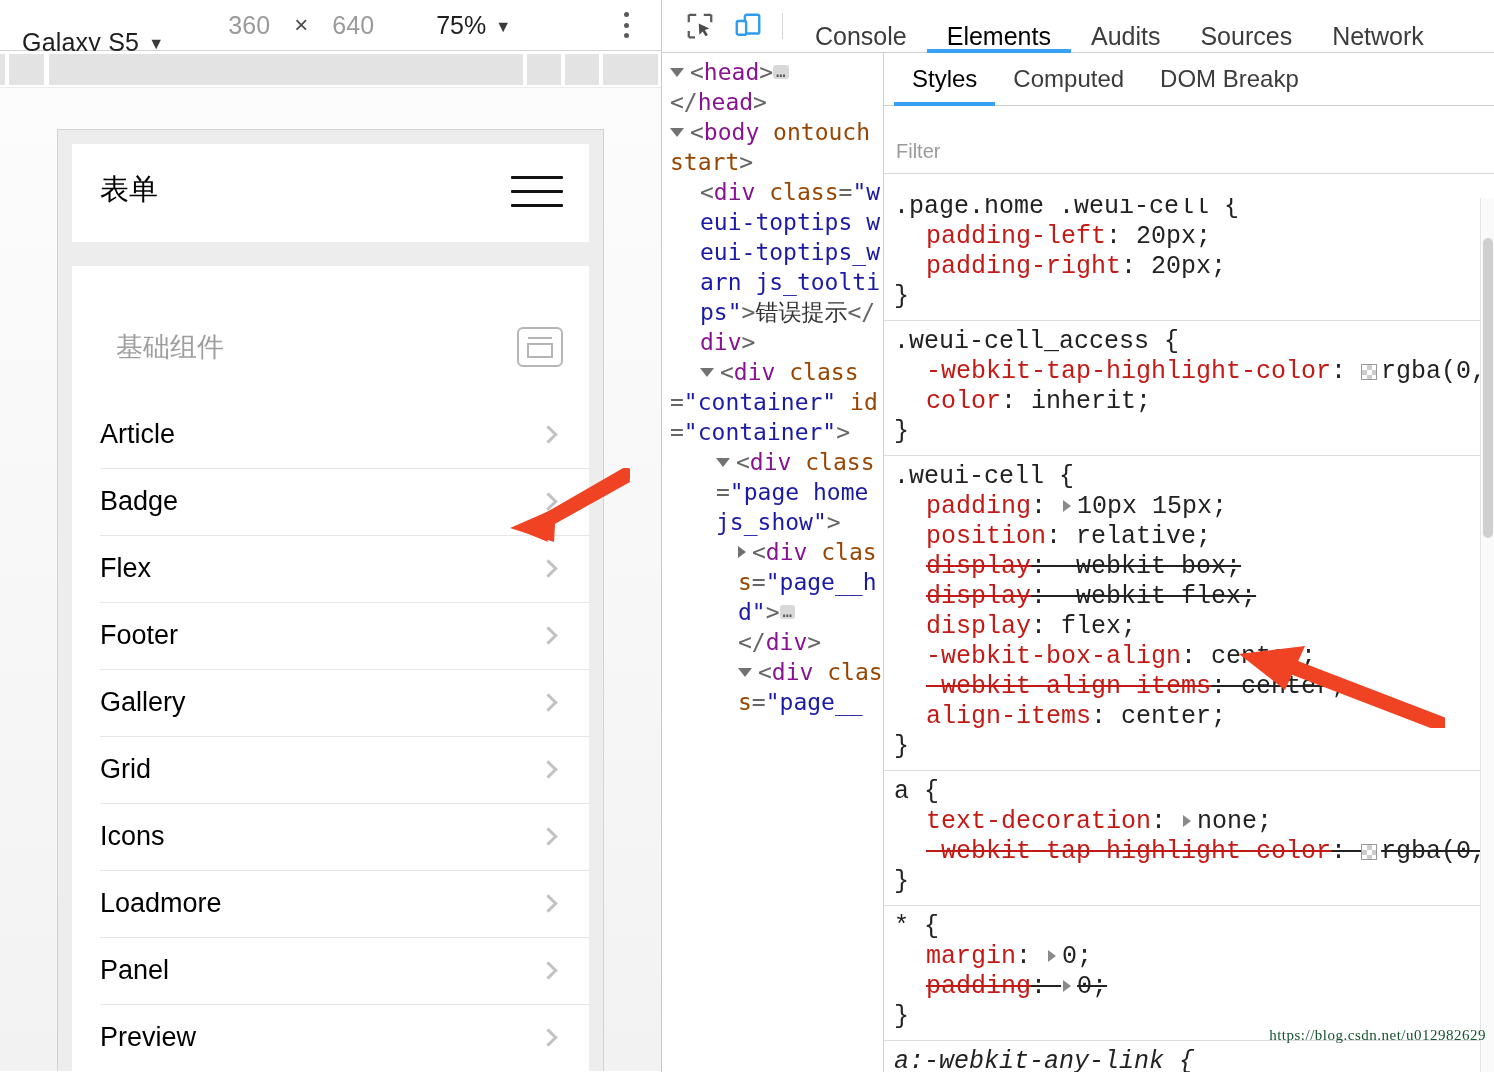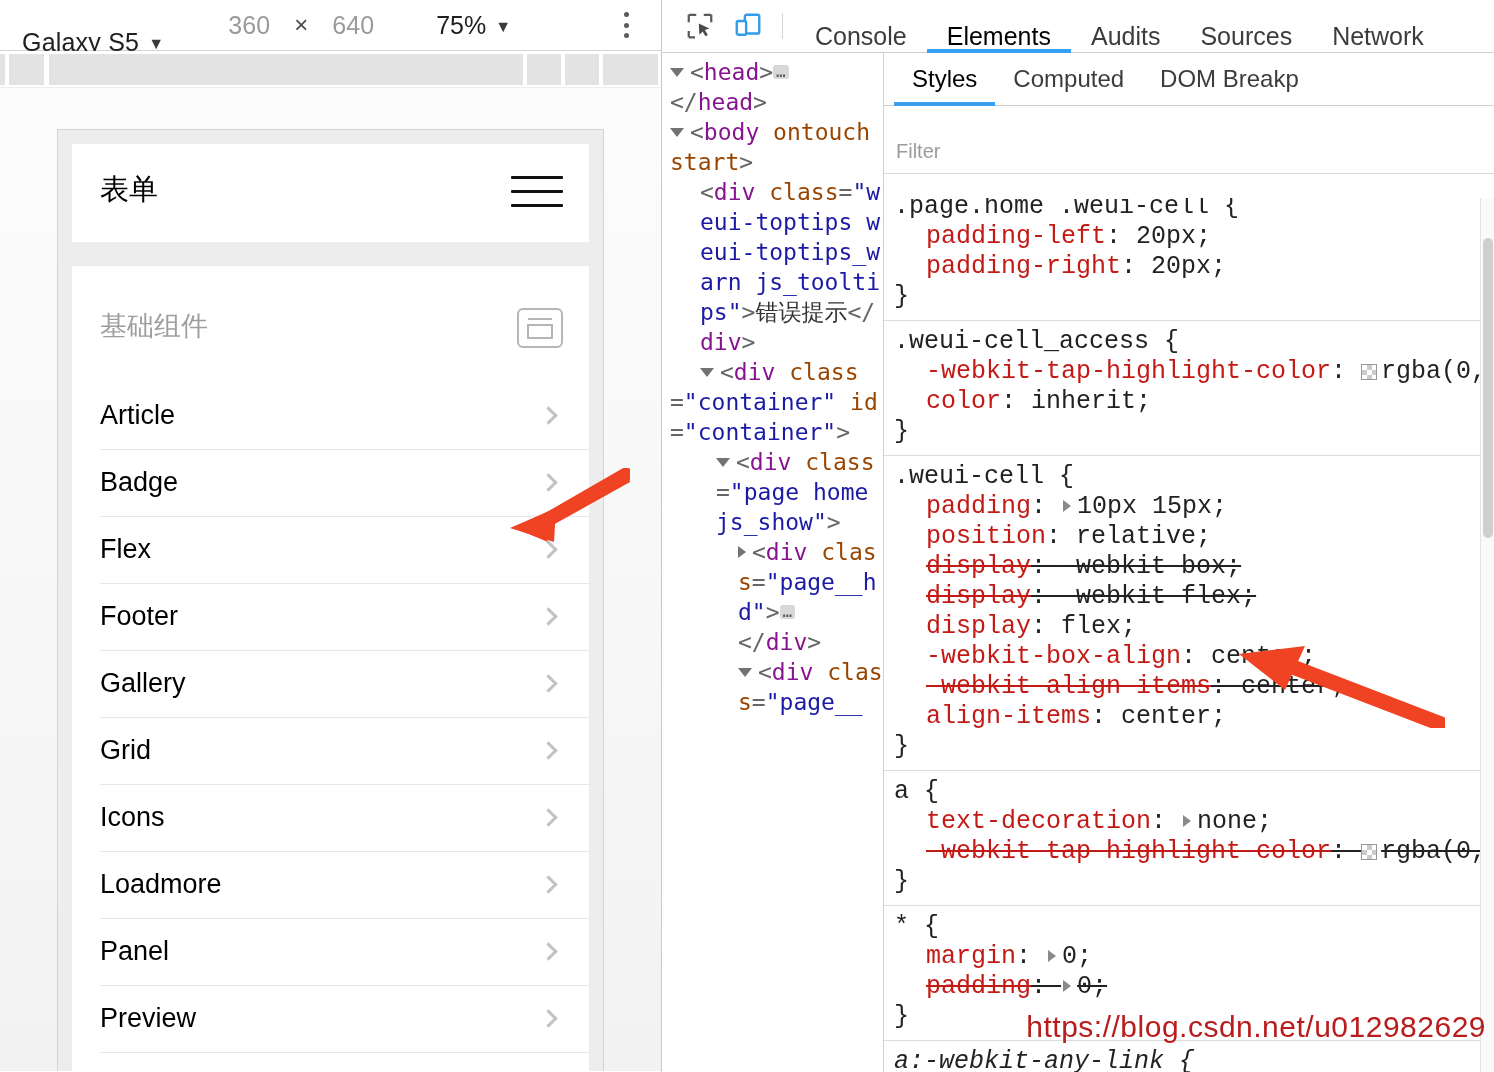--- a/index.html
+++ b/index.html
@@ -96,22 +96,23 @@
   }
   .weui-hd-title { font-size: 29px; color: #000; font-weight: 400; }
   #hamburger {
     width: 52px; display: flex; flex-direction: column;
     gap: 11px; margin-top: 6px; cursor: pointer;
   }
   #hamburger i { display: block; height: 3px; background: #111; border-radius: 1px; }
 
   .weui-cells-group { background: #ffffff; margin: 24px 14px 0 14px; }
   .cells-title-row {
-    display: flex; align-items: flex-start; justify-content: space-between;
-    padding: 42px 26px 34px 28px;
+    display: flex; align-items: center; justify-content: space-between;
+    padding: 61px 26px 34px 28px;
+    margin-left: 16px;
   }
   .cells-title { font-size: 27px; color: #9e9e9e; }
   #group-icon {
     width: 46px; height: 40px; border: 2px solid #b5b5b5;
     border-radius: 6px; position: relative;
   }
   #group-icon::before {
     content:""; position:absolute; left: 9px; right: 9px; top: 8px;
     height: 2px; background: #b5b5b5;
   }
@@ -271,22 +272,22 @@
   #css-scrollbar .thumb {
     position:absolute; left: 2px; width: 10px; top: 40px; height: 300px;
     background: #cfcfcf; border-radius: 5px;
   }
 
   
   .anno { position: absolute; pointer-events: none; z-index: 40; }
   
   #watermark {
     position: absolute; right: 8px; bottom: 28px;
-    font-family: Liberation Sans, sans-serif;
-    font-size: 30px; color: #b91c1c; letter-spacing: .5px;
+    font-family: Liberation Serif, serif;
+    font-size: 15px; color: #14532d; letter-spacing: .5px;
     z-index: 50; pointer-events: none; white-space: nowrap;
   }
 </style>
 </head>
 <body>
 
 <div id="root">
 
   <div id="device-pane">
 

